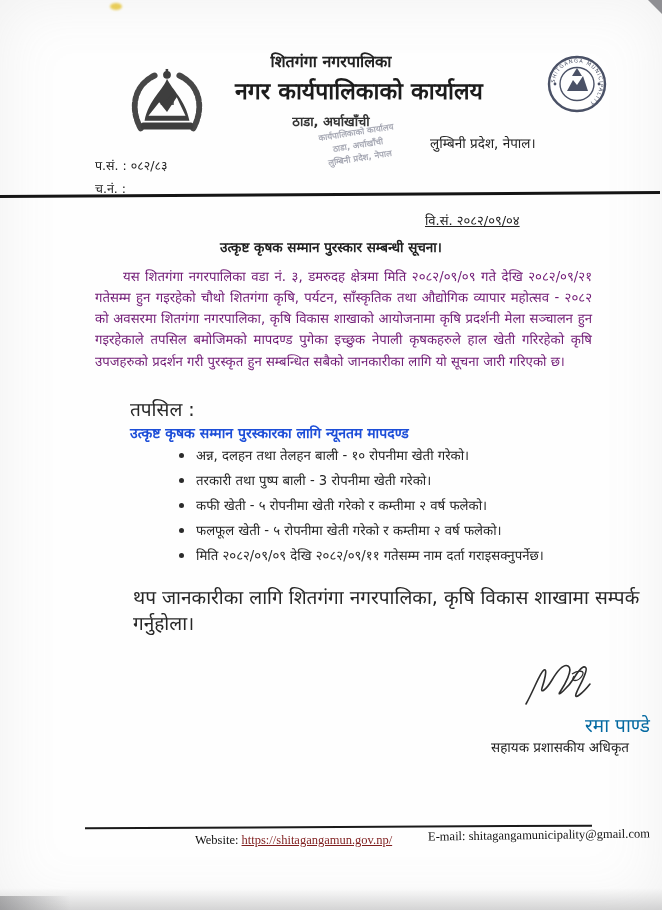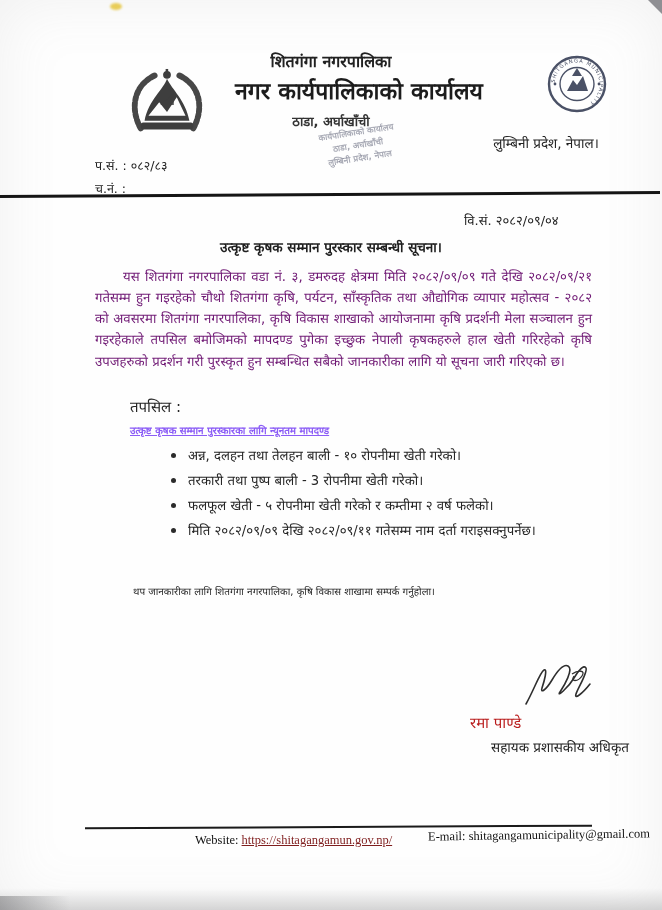--- a/index.html
+++ b/index.html
@@ -14,38 +14,38 @@
   .muni-line{top:50px;left:0;width:662px;text-align:center;font-size:16px;font-weight:600;color:#222;}
   .office-line{top:74px;left:0;width:662px;text-align:center;font-size:23px;font-weight:700;color:#1c1c1c;padding-left:28px;}
   .addr-line{top:112px;left:0;width:662px;text-align:center;font-size:13px;font-weight:700;color:#333;}
   .stamp{
     top:126px;left:258px;width:200px;text-align:center;
     transform:rotate(-9deg);color:rgba(86,90,112,0.5);
     font-size:8.5px;line-height:1.5;font-weight:600;
   }
   .emblem{top:66px;left:128px;}
   .seal{top:54px;left:546px;}
-  .province-line{top:134px;left:430px;width:232px;text-align:center;font-size:13.5px;color:#222;}
+  .province-line{top:134px;left:430px;width:232px;font-size:13.5px;color:#222;}
   .refs{top:155px;left:95px;font-size:12.5px;line-height:1.8;color:#222;}
   .rule{top:193px;left:0;width:660px;height:3px;background:#151515;transform:rotate(-0.35deg);}
-  .date-line{top:211px;left:464px;font-size:13px;color:#222;}
+  .date-line{top:211px;left:425px;font-size:13px;color:#222;text-decoration:underline;}
   .subject{top:238px;left:0;width:662px;text-align:center;font-size:13.5px;font-weight:600;color:#1f1f1f;}
   
   .para{top:266px;left:95px;width:497px;font-size:13.2px;line-height:1.6;text-align:justify;text-indent:28px;color:#701a75;}
-  .tapasil{top:396px;left:130px;font-size:15px;color:#262626;}
-  .criteria-head{top:423px;left:130px;font-size:10px;font-weight:700;color:#8b5cf6;text-decoration:underline;}
+  .tapasil{top:396px;left:130px;font-size:19px;color:#262626;}
+  .criteria-head{top:423px;left:130px;font-size:14px;font-weight:700;color:#1d4ed8;}
   .criteria{top:446px;left:160px;width:430px;font-size:13.2px;color:#262626;}
   .criteria ul{margin:0;padding:0 0 0 20px;list-style:none;}
-  .criteria li{margin:0 0 7px 8px;position:relative;}
+  .criteria li{margin:0 0 7px 16px;position:relative;}
   .criteria li::before{content:"";position:absolute;left:-17px;top:7px;width:5px;height:5px;border-radius:50%;background:#2b2b2b;}
-  .contact{top:584px;left:133px;font-size:10px;color:#262626;}
+  .contact{top:584px;left:133px;font-size:19px;color:#262626;}
   .postscript{top:624px;left:95px;width:545px;font-size:13.2px;line-height:1.65;font-style:italic;font-weight:600;color:#2a2a2a;}
   
   .sig-scribble{top:660px;left:520px;}
-  .sig-name{top:712px;left:470px;width:180px;text-align:left;font-size:15px;color:#b91c1c;}
+  .sig-name{top:712px;left:470px;width:180px;text-align:right;font-size:19px;color:#0369a1;}
   .sig-role{top:738px;left:450px;width:220px;text-align:center;font-size:13.5px;color:#222;}
   
   .f-rule{top:826px;left:85px;width:507px;height:2px;background:#1a1a1a;transform:rotate(-0.3deg);}
   .footer-web{top:833px;left:195px;font-size:12.5px;font-family:"Liberation Serif",serif;color:#111;}
   .footer-web a{color:#7f1d1d;text-decoration:underline;}
   .footer-mail{top:828px;left:428px;font-size:12.5px;font-family:"Liberation Serif",serif;color:#111;transform:rotate(-0.8deg);}
   
   .corner-tr{top:0;right:0;width:0;height:0;border-left:14px solid transparent;border-top:14px solid #8f8f93;}
   .yellow-mark{top:3px;left:110px;width:12px;height:7px;background:#e6c63e;border-radius:50%;filter:blur(1px);opacity:.85;}
   .bottom-shade{left:0;bottom:0;width:662px;height:22px;background:linear-gradient(to bottom,rgba(120,120,122,0) 0%,rgba(120,120,122,0.28) 100%);}
@@ -121,20 +121,21 @@
 
   <div class="abs para">यस शितगंगा नगरपालिका वडा नं. ३, डमरुदह क्षेत्रमा मिति २०८२/०९/०९ गते देखि २०८२/०९/२१ गतेसम्म हुन गइरहेको चौथो शितगंगा कृषि, पर्यटन, साँस्कृतिक तथा औद्योगिक व्यापार महोत्सव - २०८२ को अवसरमा शितगंगा नगरपालिका, कृषि विकास शाखाको आयोजनामा कृषि प्रदर्शनी मेला सञ्चालन हुन गइरहेकाले तपसिल बमोजिमको मापदण्ड पुगेका इच्छुक नेपाली कृषकहरुले हाल खेती गरिरहेको कृषि उपजहरुको प्रदर्शन गरी पुरस्कृत हुन सम्बन्धित सबैको जानकारीका लागि यो सूचना जारी गरिएको छ।</div>
 
   <div class="abs tapasil">तपसिल :</div>
   <div class="abs criteria-head">उत्कृष्ट कृषक सम्मान पुरस्कारका लागि न्यूनतम मापदण्ड</div>
 
   <div class="abs criteria">
     <ul>
       <li>अन्न, दलहन तथा तेलहन बाली - १० रोपनीमा खेती गरेको।</li>
       <li>तरकारी तथा पुष्प बाली - 3 रोपनीमा खेती गरेको।</li>
+      <li>कफी खेती - ५ रोपनीमा खेती गरेको र कम्तीमा २ वर्ष फलेको।</li>
       <li>फलफूल खेती - ५ रोपनीमा खेती गरेको र कम्तीमा २ वर्ष फलेको।</li>
       <li>मिति २०८२/०९/०९ देखि २०८२/०९/११ गतेसम्म नाम दर्ता गराइसक्नुपर्नेछ।</li>
     </ul>
   </div>
 
   <div class="abs contact">थप जानकारीका लागि शितगंगा नगरपालिका, कृषि विकास शाखामा सम्पर्क गर्नुहोला।</div>
 
 
   <div class="abs sig-scribble">
     <svg width="80" height="52" viewBox="0 0 80 52">

